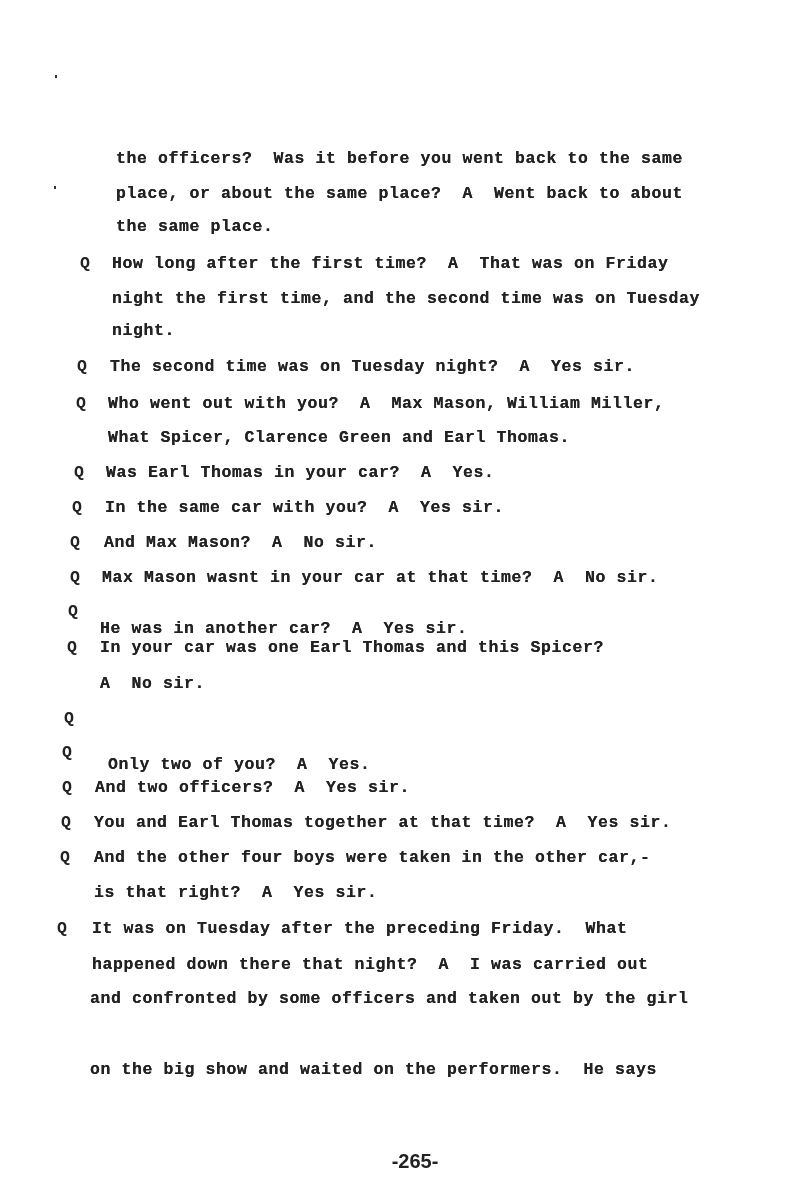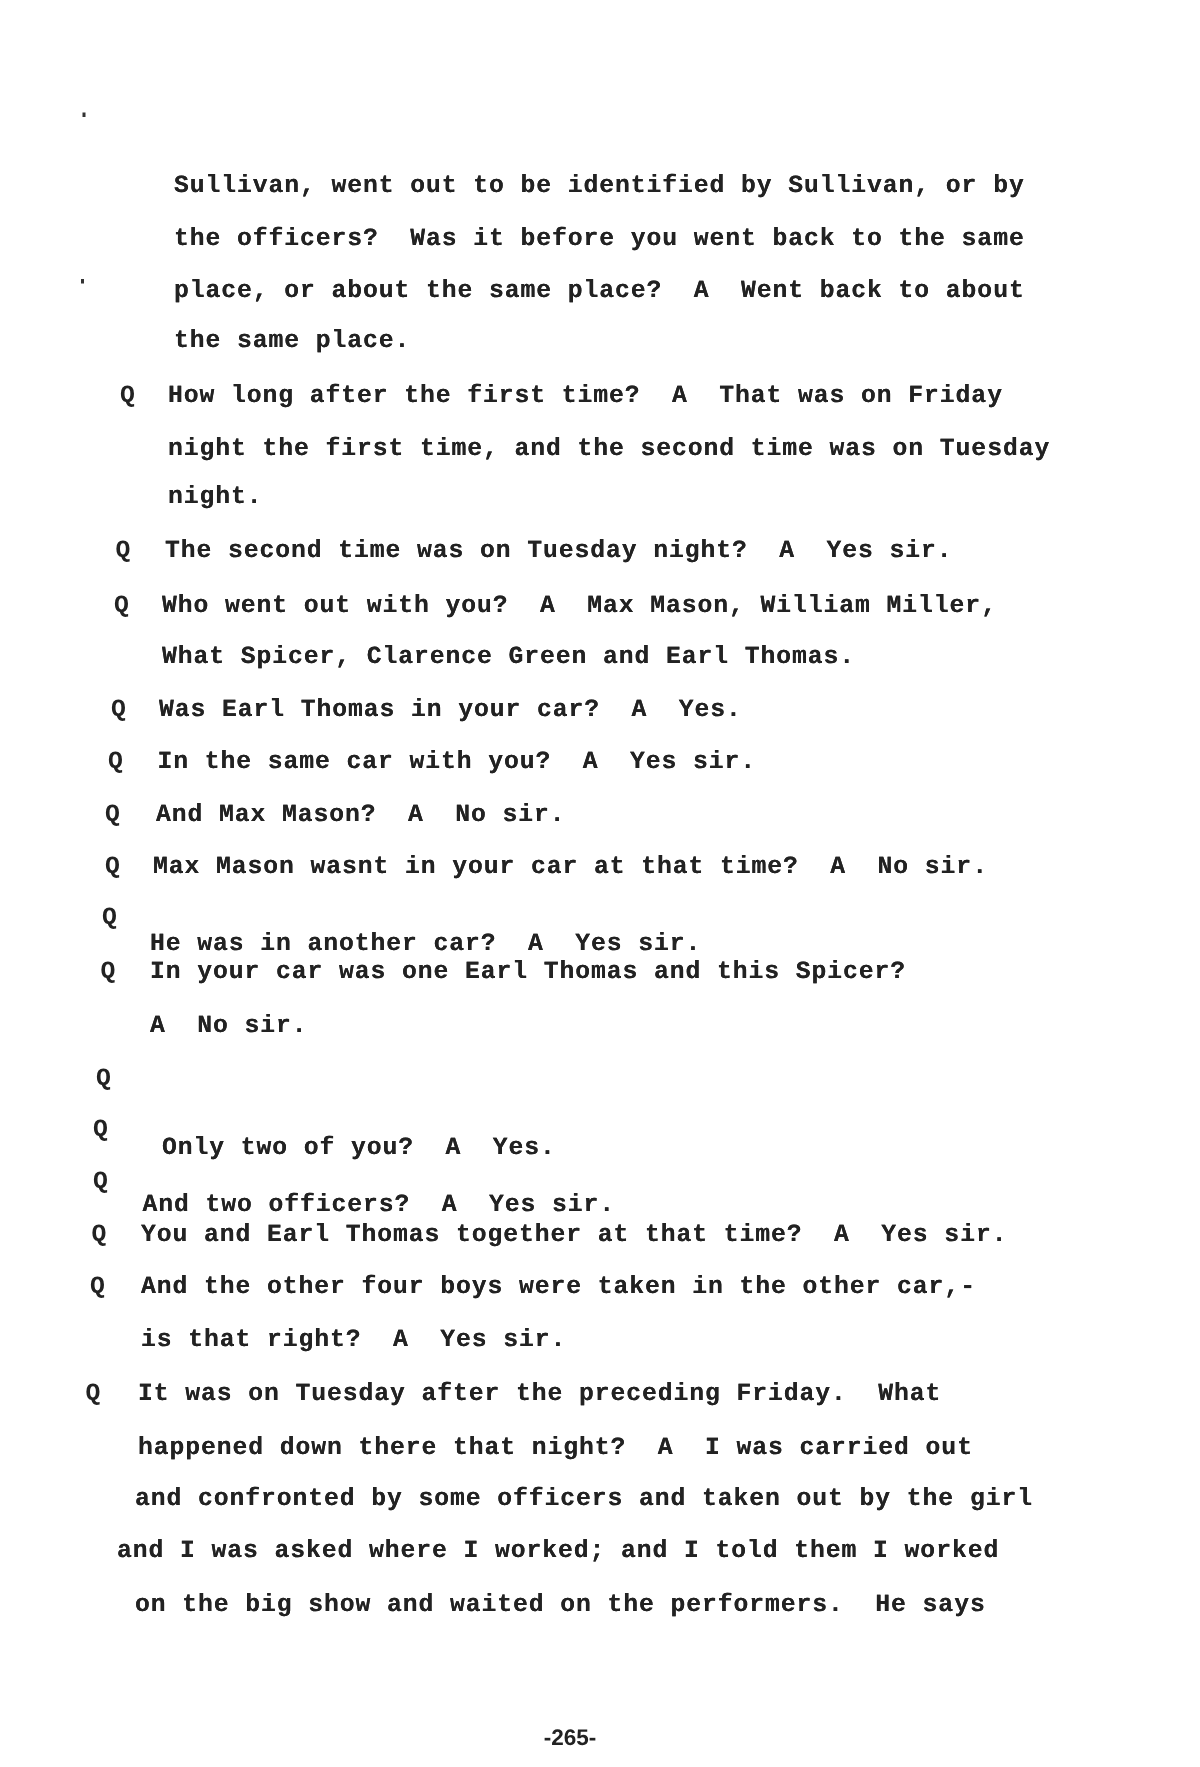--- a/index.html
+++ b/index.html
@@ -38,41 +38,41 @@
       line-height: 20px;
       font-weight: bold;
       color: #222;
     }
     .page-number {
       position: absolute;
       left: 0;
       width: 760px;
       top: 1150px;
       text-align: center;
-      font-size: 15px;
+      font-size: 20px;
       font-weight: bold;
       font-family: "Liberation Sans", "DejaVu Sans", sans-serif;
       color: #222;
+      padding-left: 35px;
     }
     .speck {
       position: absolute;
       width: 2px;
       height: 3px;
       background: #333;
     }
   </style>
 </head>
 <body>
 
 <div class="page">
 
   <div class="speck" style="left:55px;top:75px;"></div>
   <div class="speck" style="left:54px;top:186px;"></div>
 
-  <div class="line" style="left:116px;top:114px;">Sullivan, went out to be identified by Sullivan, or by</div>
   <div class="line" style="left:116px;top:149px;">the officers?  Was it before you went back to the same</div>
   <div class="line" style="left:116px;top:184px;">place, or about the same place?  A  Went back to about</div>
   <div class="line" style="left:116px;top:217px;">the same place.</div>
 
   <div class="marker" style="left:80px;top:254px;">Q</div>
   <div class="line" style="left:112px;top:254px;">How long after the first time?  A  That was on Friday</div>
   <div class="line" style="left:112px;top:289px;">night the first time, and the second time was on Tuesday</div>
   <div class="line" style="left:112px;top:321px;">night.</div>
 
   <div class="marker" style="left:77px;top:357px;">Q</div>
@@ -100,30 +100,29 @@
   <div class="marker" style="left:67px;top:638px;">Q</div>
   <div class="line" style="left:100px;top:638px;">In your car was one Earl Thomas and this Spicer?</div>
   <div class="line" style="left:100px;top:674px;">A  No sir.</div>
 
   <div class="marker" style="left:64px;top:709px;">Q</div>
 
   <div class="marker" style="left:62px;top:743px;">Q</div>
   <div class="line" style="left:108px;top:743px;margin-top:12px;">Only two of you?  A  Yes.</div>
 
   <div class="marker" style="left:62px;top:778px;">Q</div>
-  <div class="line" style="left:95px;top:778px;margin-top:15px;">And two officers?  A  Yes sir.</div>
+  <div class="line" style="left:95px;top:778px;">And two officers?  A  Yes sir.</div>
 
   <div class="marker" style="left:61px;top:813px;">Q</div>
   <div class="line" style="left:94px;top:813px;">You and Earl Thomas together at that time?  A  Yes sir.</div>
 
   <div class="marker" style="left:60px;top:848px;">Q</div>
   <div class="line" style="left:94px;top:848px;">And the other four boys were taken in the other car,-</div>
   <div class="line" style="left:94px;top:883px;">is that right?  A  Yes sir.</div>
 
   <div class="marker" style="left:57px;top:919px;">Q</div>
   <div class="line" style="left:92px;top:919px;">It was on Tuesday after the preceding Friday.  What</div>
   <div class="line" style="left:92px;top:955px;">happened down there that night?  A  I was carried out</div>
   <div class="line" style="left:90px;top:989px;">and confronted by some officers and taken out by the girl</div>
-  <div class="line" style="left:78px;top:1024px;">and I was asked where I worked; and I told them I worked</div>
   <div class="line" style="left:90px;top:1060px;">on the big show and waited on the performers.  He says</div>
 
   <div class="page-number">-265-</div>
 </div>
 
 </body></html>

